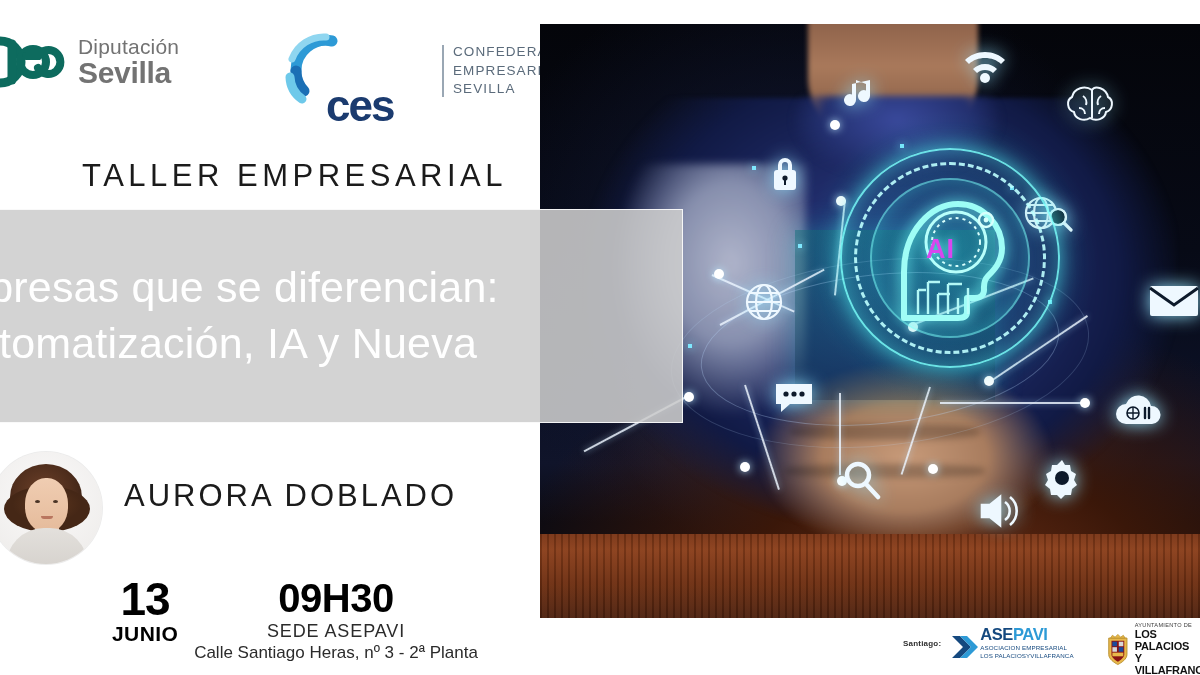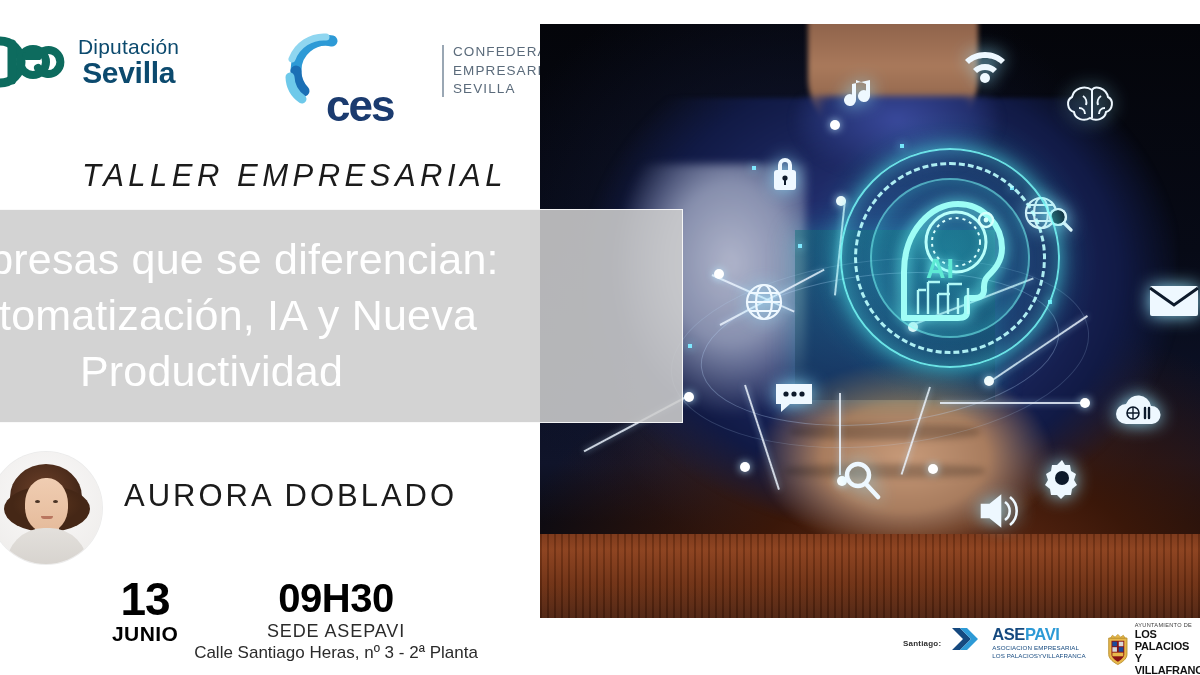--- a/index.html
+++ b/index.html
@@ -8,21 +8,21 @@
     font-family:"Liberation Sans", sans-serif;
     background:#ffffff;
     position:relative;
   }
   .poster { position:absolute; inset:0; background:#fff; }
 
   
   .logo-dip { position:absolute; left:-18px; top:30px; display:flex; align-items:center; gap:10px; }
   .dip-mark { width:86px; height:64px; position:relative; }
   .dip-mark svg { display:block; }
-  .dip-text { line-height:1.0; color:#0c4a6e;text-align:center; }
+  .dip-text { line-height:1.0; color:#737373; }
   .dip-text .t1 { font-size:21px; letter-spacing:.2px; font-weight:400; }
   .dip-text .t2 { font-size:30px; font-weight:700; letter-spacing:-.3px; margin-top:1px; }
 
   .logo-ces { position:absolute; left:282px; top:33px; display:flex; align-items:center; gap:0px; }
   .ces-mark { width:108px; height:76px; position:relative; }
   .ces-word { font-size:44px; font-weight:700; color:#1b3b6f; letter-spacing:-2px;
               position:absolute; left:44px; top:20px;margin-top:28px; }
   .ces-div { width:2px; height:52px; background:#9aa7b4; margin:0 9px 0 52px; }
   .ces-sub { color:#5b6b7b; font-size:13.5px; line-height:1.38; letter-spacing:1.1px; }
 
@@ -66,38 +66,38 @@
      box-shadow:0 0 26px rgba(40,220,220,.28);}
   
   .holo{position:absolute;left:300px;top:124px;width:220px;height:220px;}
   .holo .ring{position:absolute;border-radius:50%;}
   .r-out{inset:0;border:2px solid rgba(120,255,250,.85);box-shadow:0 0 22px rgba(80,240,240,.75),inset 0 0 22px rgba(80,240,240,.45);}
   .r-dash{inset:14px;border:3px dashed rgba(190,255,255,.9);}
   .r-in{inset:30px;border:2px solid rgba(120,255,250,.55);box-shadow:inset 0 0 18px rgba(60,230,230,.35);}
   .holo-glow{position:absolute;left:-40px;top:-40px;width:300px;height:300px;border-radius:50%;
      background:radial-gradient(circle, rgba(40,220,220,.30) 0%, rgba(30,180,190,.12) 45%, rgba(0,0,0,0) 70%);}
   .head-svg{position:absolute;left:42px;top:32px;}
-  .ai-label{position:absolute;left:86px;top:86px;font-size:27px;font-weight:700;color:#5eead4;
-     letter-spacing:1px;text-shadow:0 0 10px rgba(120,255,255,.95);margin-top:20px;}
+  .ai-label{position:absolute;left:86px;top:86px;font-size:27px;font-weight:700;color:#d946ef;
+     letter-spacing:1px;text-shadow:0 0 10px rgba(120,255,255,.95);}
   
   .halo{position:absolute;left:160px;top:250px;width:360px;height:150px;border-radius:50%;
      border:1px solid rgba(190,220,255,.30);transform:rotate(-6deg);}
   .halo2{position:absolute;left:130px;top:236px;width:420px;height:186px;border-radius:50%;
      border:1px solid rgba(190,220,255,.18);transform:rotate(-6deg);}
   
   .ic{position:absolute;color:#eef8ff;filter:drop-shadow(0 0 9px rgba(150,230,255,.95));}
   .dot{position:absolute;width:10px;height:10px;border-radius:50%;background:#fff;
      box-shadow:0 0 9px rgba(190,235,255,.95);}
   .ln{position:absolute;height:2px;background:rgba(235,245,255,.85);transform-origin:0 50%;
      box-shadow:0 0 6px rgba(180,225,255,.6);}
   .spark{position:absolute;width:4px;height:4px;background:#7fe8ff;box-shadow:0 0 8px #7fe8ff;}
 
   
   .kicker{position:absolute;left:82px;top:158px;font-size:31px;letter-spacing:4.5px;
-     color:#1b1b1b;font-weight:400;font-style:italic;}
+     color:#1b1b1b;font-weight:400;}
   .titlebox{position:absolute;left:-260px;top:209px;width:943px;height:214px;
      background:rgba(205,205,205,.88);border:1px solid rgba(255,255,255,.85);}
   .titlebox .tt{position:absolute;left:0;top:0;width:100%;height:100%;
      display:flex;flex-direction:column;align-items:center;justify-content:center;
      color:#ffffff;font-size:43px;line-height:1.30;font-weight:400;text-align:center;
      letter-spacing:.2px;}
   .titlebox .tt div{white-space:nowrap;}
 
   
   .speaker{position:absolute;left:-10px;top:452px;width:112px;height:112px;border-radius:50%;
@@ -122,21 +122,21 @@
   .dateblk .d-num{font-size:46px;font-weight:800;line-height:.92;letter-spacing:-1px;color:#000;}
   .dateblk .d-mon{font-size:21px;font-weight:800;letter-spacing:.4px;color:#000;margin-top:2px;}
   .timeblk{position:absolute;left:186px;top:578px;width:300px;text-align:center;}
   .timeblk .t-hour{font-size:40px;font-weight:800;letter-spacing:-.5px;color:#000;line-height:1;}
   .timeblk .t-venue{font-size:18px;letter-spacing:.9px;color:#2b2b2b;margin-top:3px;}
   .timeblk .t-addr{font-size:17px;color:#2b2b2b;margin-top:1px;}
 
   
   .collab{position:absolute;left:903px;top:626px;display:flex;align-items:center;gap:9px;}
   .collab-lbl{font-size:8px;font-weight:700;color:#2f2f2f;letter-spacing:.2px;}
-  .asepavi{display:flex;align-items:flex-start;gap:12px;}
+  .asepavi{display:flex;align-items:flex-end;gap:0;}
   .ase-txt .l1{font-size:16.5px;font-weight:800;letter-spacing:-.4px;line-height:1;}
   .ase-txt .l1 .a{color:#15497f;} .ase-txt .l1 .b{color:#2d9ad6;}
   .ase-txt .l2{font-size:6.2px;color:#15497f;letter-spacing:.1px;line-height:1.25;margin-top:1px;}
   .ayto{position:absolute;left:1106px;top:622px;display:flex;align-items:center;gap:5px;}
   .ayto-txt .a1{font-size:5.6px;color:#3a3a3a;letter-spacing:.3px;}
   .ayto-txt .a2{font-size:11px;font-weight:800;color:#111;line-height:1.1;letter-spacing:-.2px;}
   .shield{width:26px;height:34px;position:relative;}
 </style>
 </head>
 <body>
@@ -327,21 +327,20 @@
       <div class="ai-label">AI</div>
     </div>
   </div>
 
   <div class="kicker">TALLER EMPRESARIAL</div>
 
   <div class="titlebox">
     <div class="tt">
       <div>Empresas que se diferencian:</div>
       <div>Automatización, IA y Nueva</div>
-      <div>Productividad</div>
     </div>
   </div>
 
   <div class="speaker">
     <div class="sp-bg"></div>
     <div class="sp-hair"></div>
     <div class="sp-neck"></div>
     <div class="sp-face"></div>
     <div class="sp-eye" style="left:45px;top:48px;"></div>
     <div class="sp-eye" style="left:63px;top:48px;"></div>

